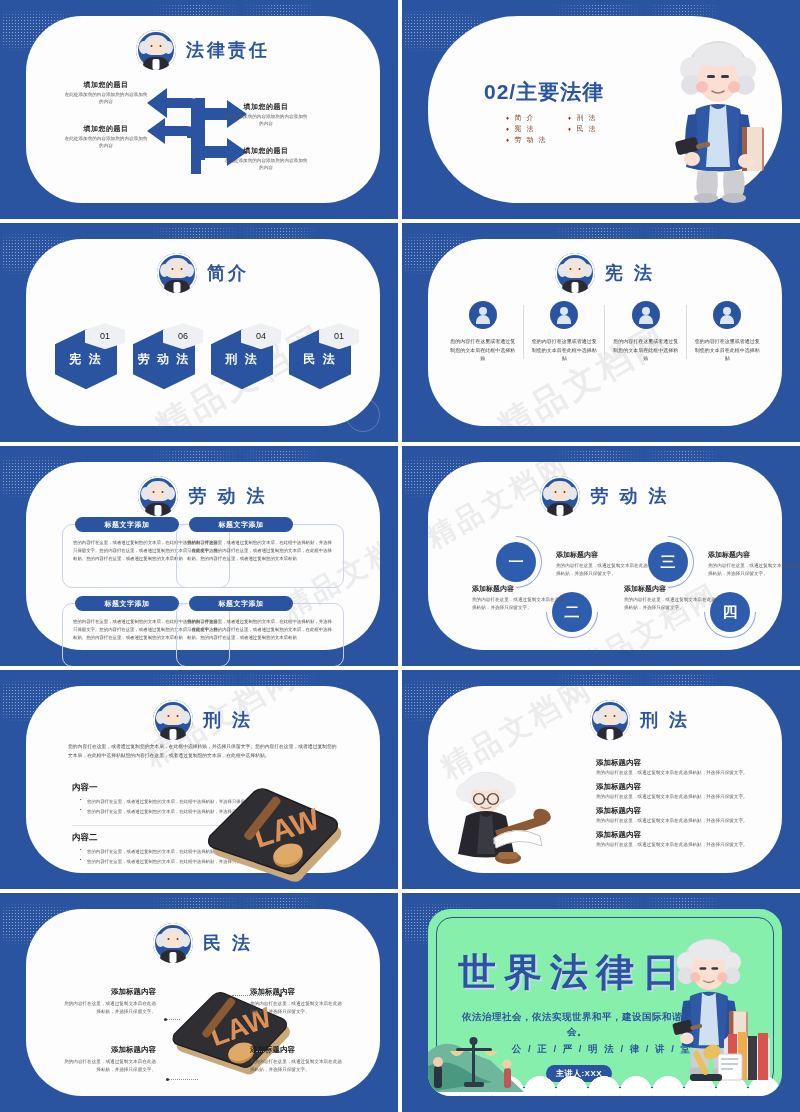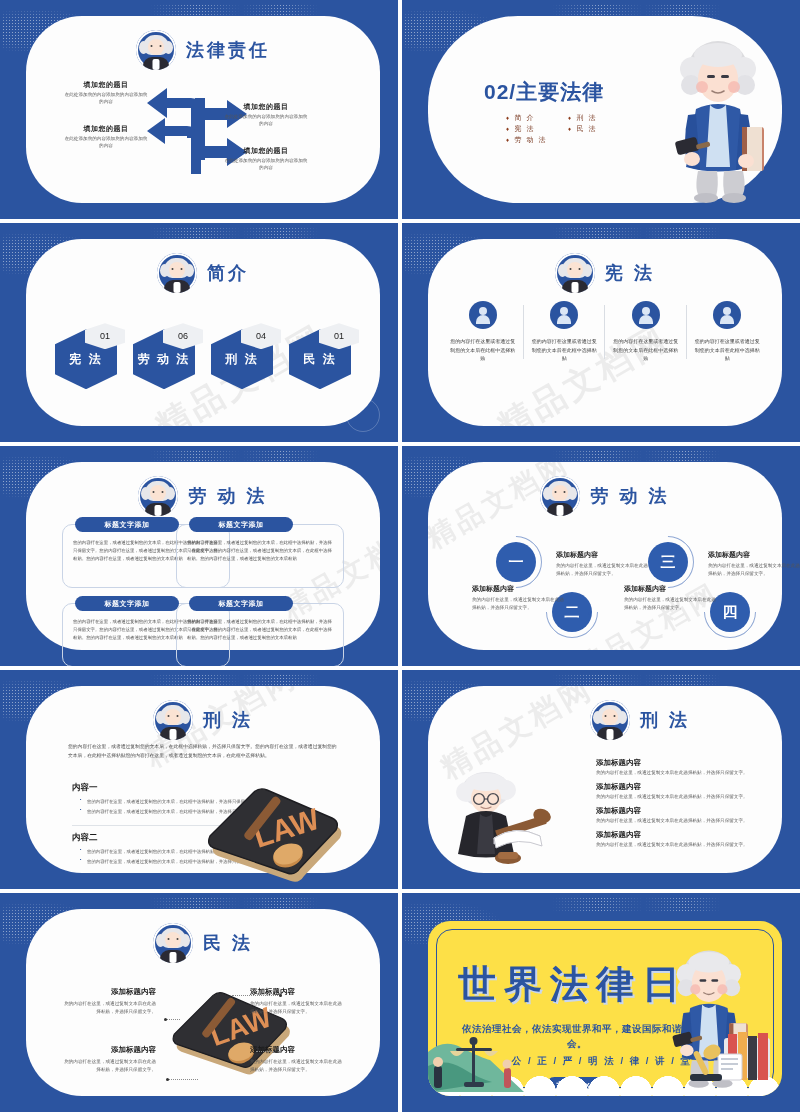--- a/index.html
+++ b/index.html
@@ -134,21 +134,21 @@
   
   .s9b { position:absolute; width:96px; }
   .s9b h4 { font-size:7.5px; font-weight:700; color:#1b1b1b; margin-bottom:3px; }
   .s9b p { font-size:4.6px; color:#555; line-height:1.7; }
   .s9b.r { text-align:right; } .s9b.l { text-align:left; }
   .dotline { position:absolute; height:1px; border-top:1px dotted #8a8a8a; }
   .dotline i { position:absolute; width:3px; height:3px; border-radius:50%; background:#333; top:-1.5px; }
 
   
   .cover-card { position:absolute; left:26px; right:18px; top:16px; bottom:16px;
-                background:#fde047; border-radius:22px; overflow:hidden;margin-top:12px; }
+                background:#86efac; border-radius:22px; overflow:hidden; }
   .cover-inner { position:absolute; inset:8px; border:1.5px solid #2b54a0; border-radius:16px; }
   .big-title { position:absolute; left:30px; top:38px; font-size:38px; font-weight:700; color:#2b54a0;
                letter-spacing:8px; text-shadow:2px 2px 0 #c8d6ee; }
   .cov-sub { position:absolute; left:34px; width:230px; top:100px; text-align:center;
              color:#2b54a0; font-size:9.5px; font-weight:700; line-height:1.6; letter-spacing:.5px; }
   .cov-slogan { position:absolute; left:34px; width:230px; top:134px; text-align:right;
                 color:#2b54a0; font-size:9.5px; font-weight:700; letter-spacing:2px; }
   .speaker { position:absolute; left:118px; top:156px; width:66px; height:17px; background:#2b54a0;
              border-radius:9px; color:#fff; font-size:8px; font-weight:700;
              display:flex; align-items:center; justify-content:center; letter-spacing:.5px; }

